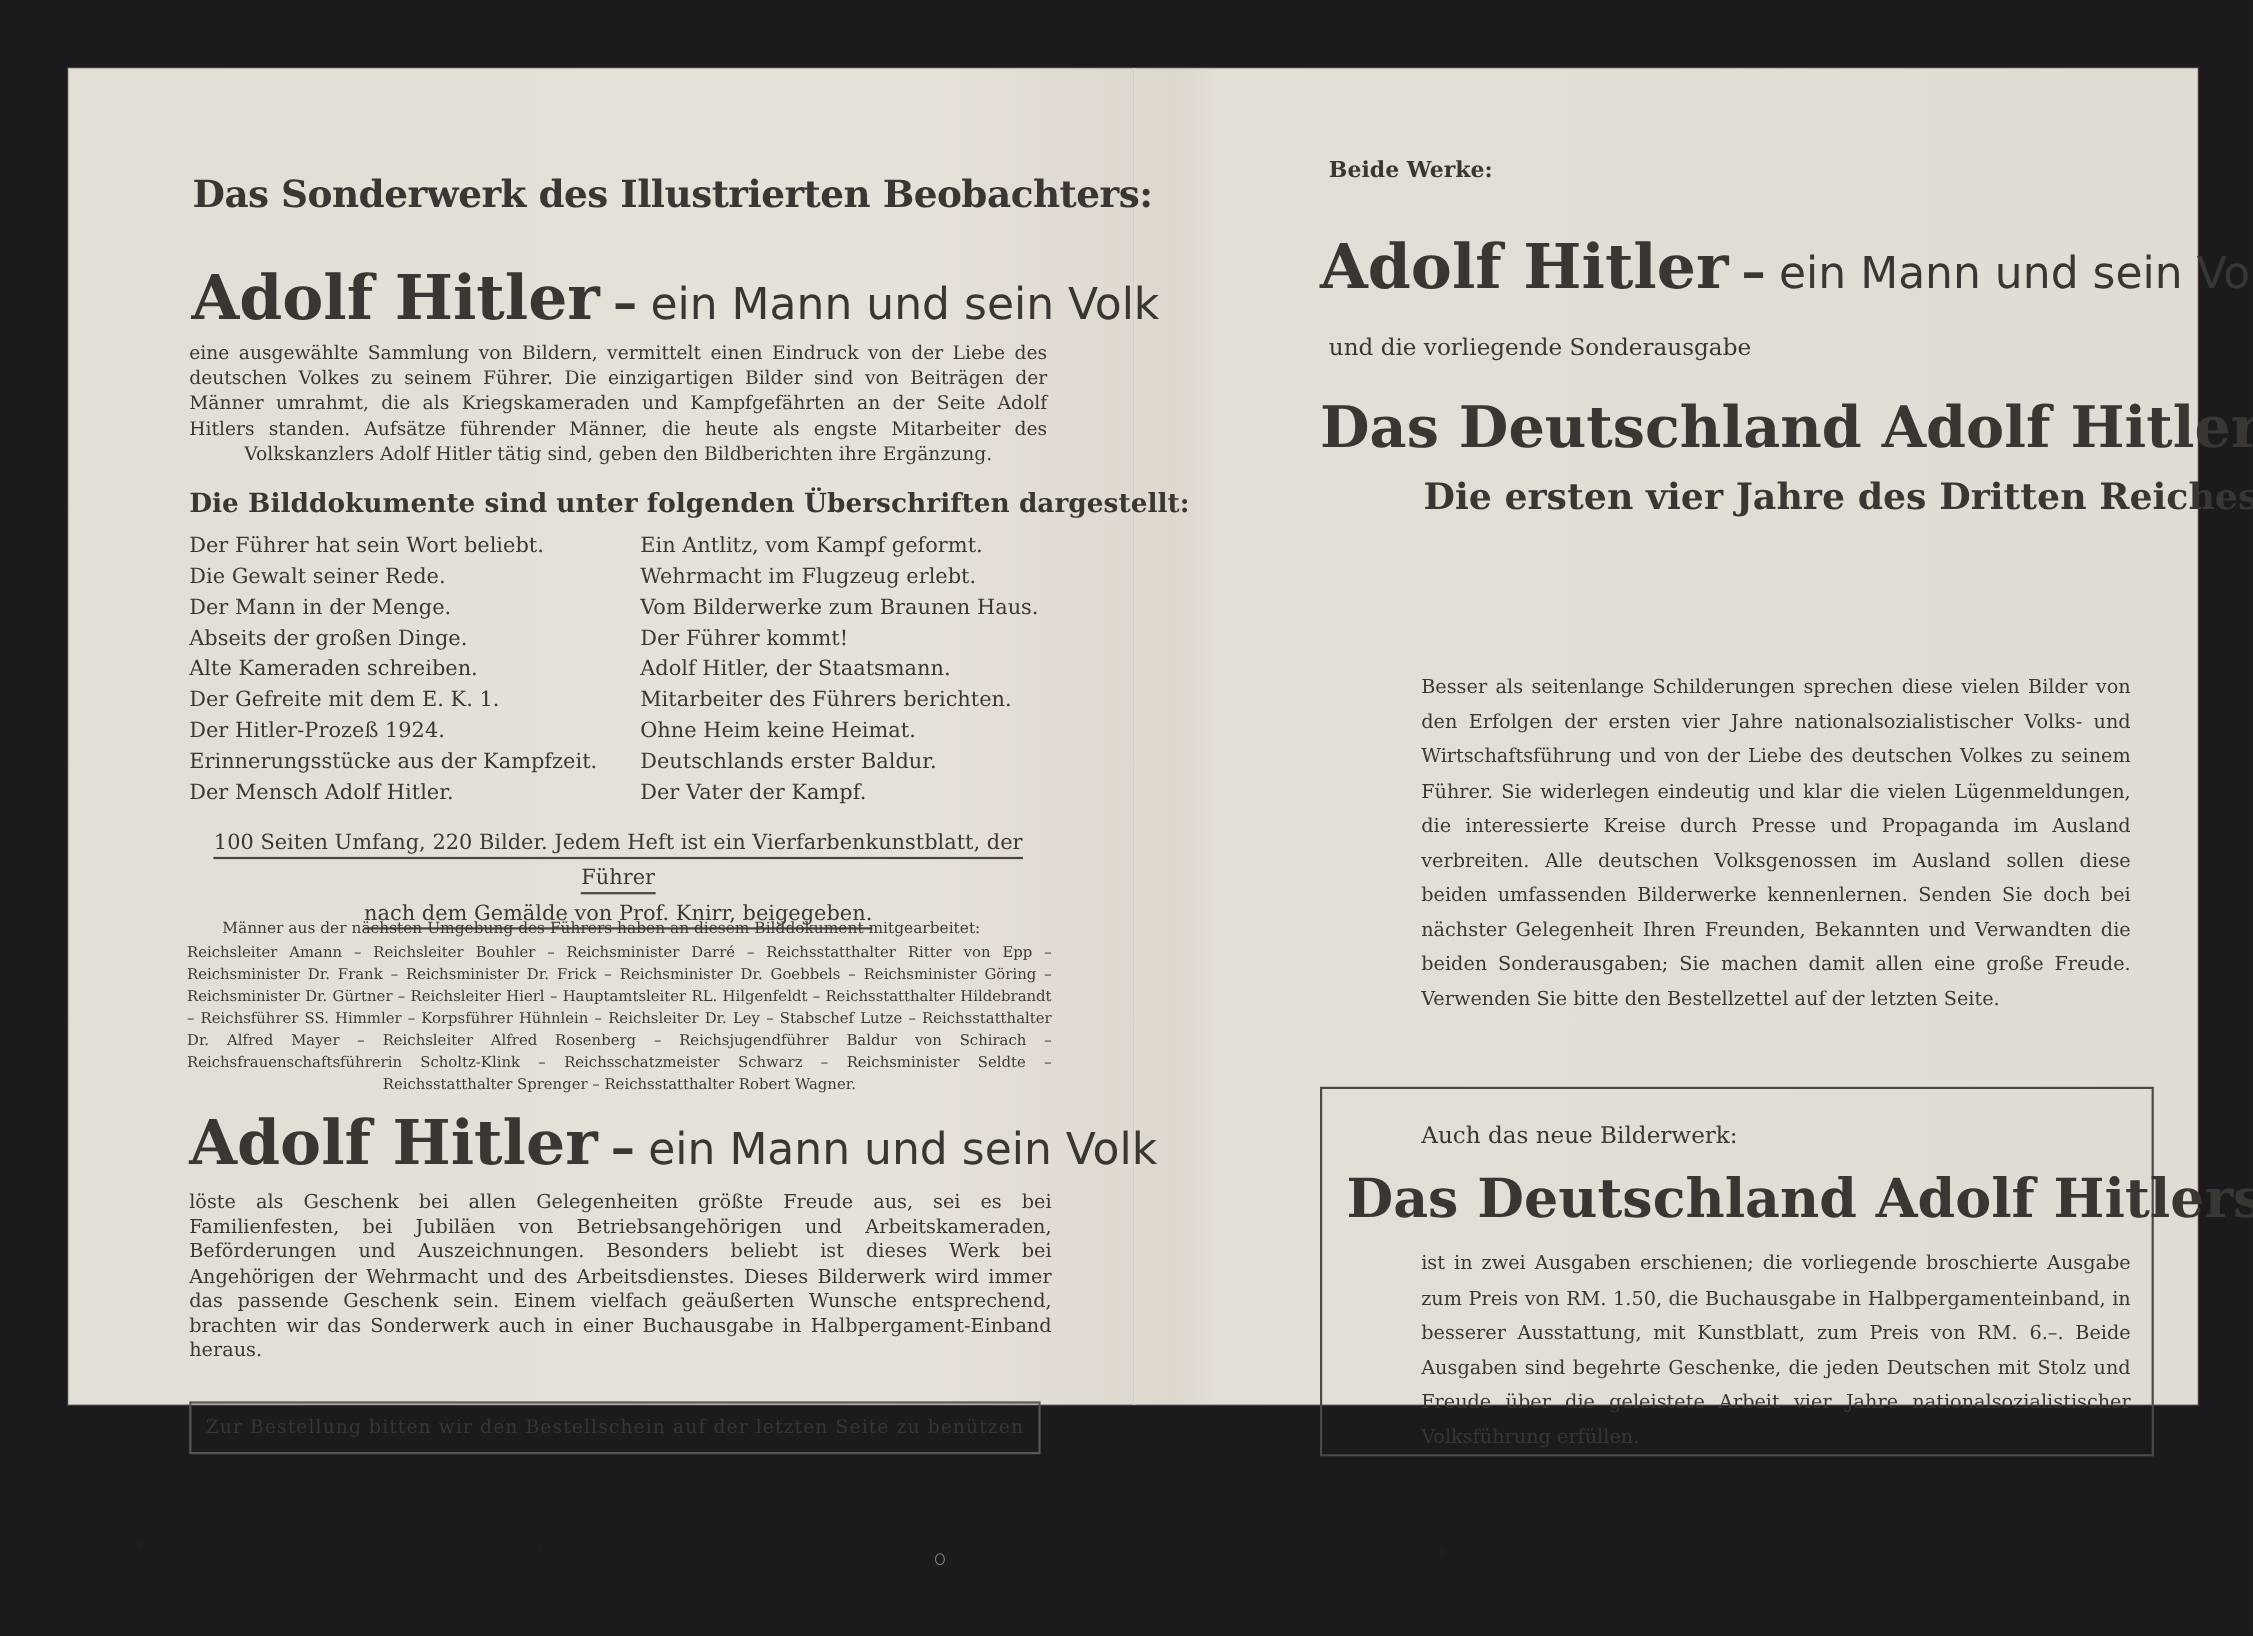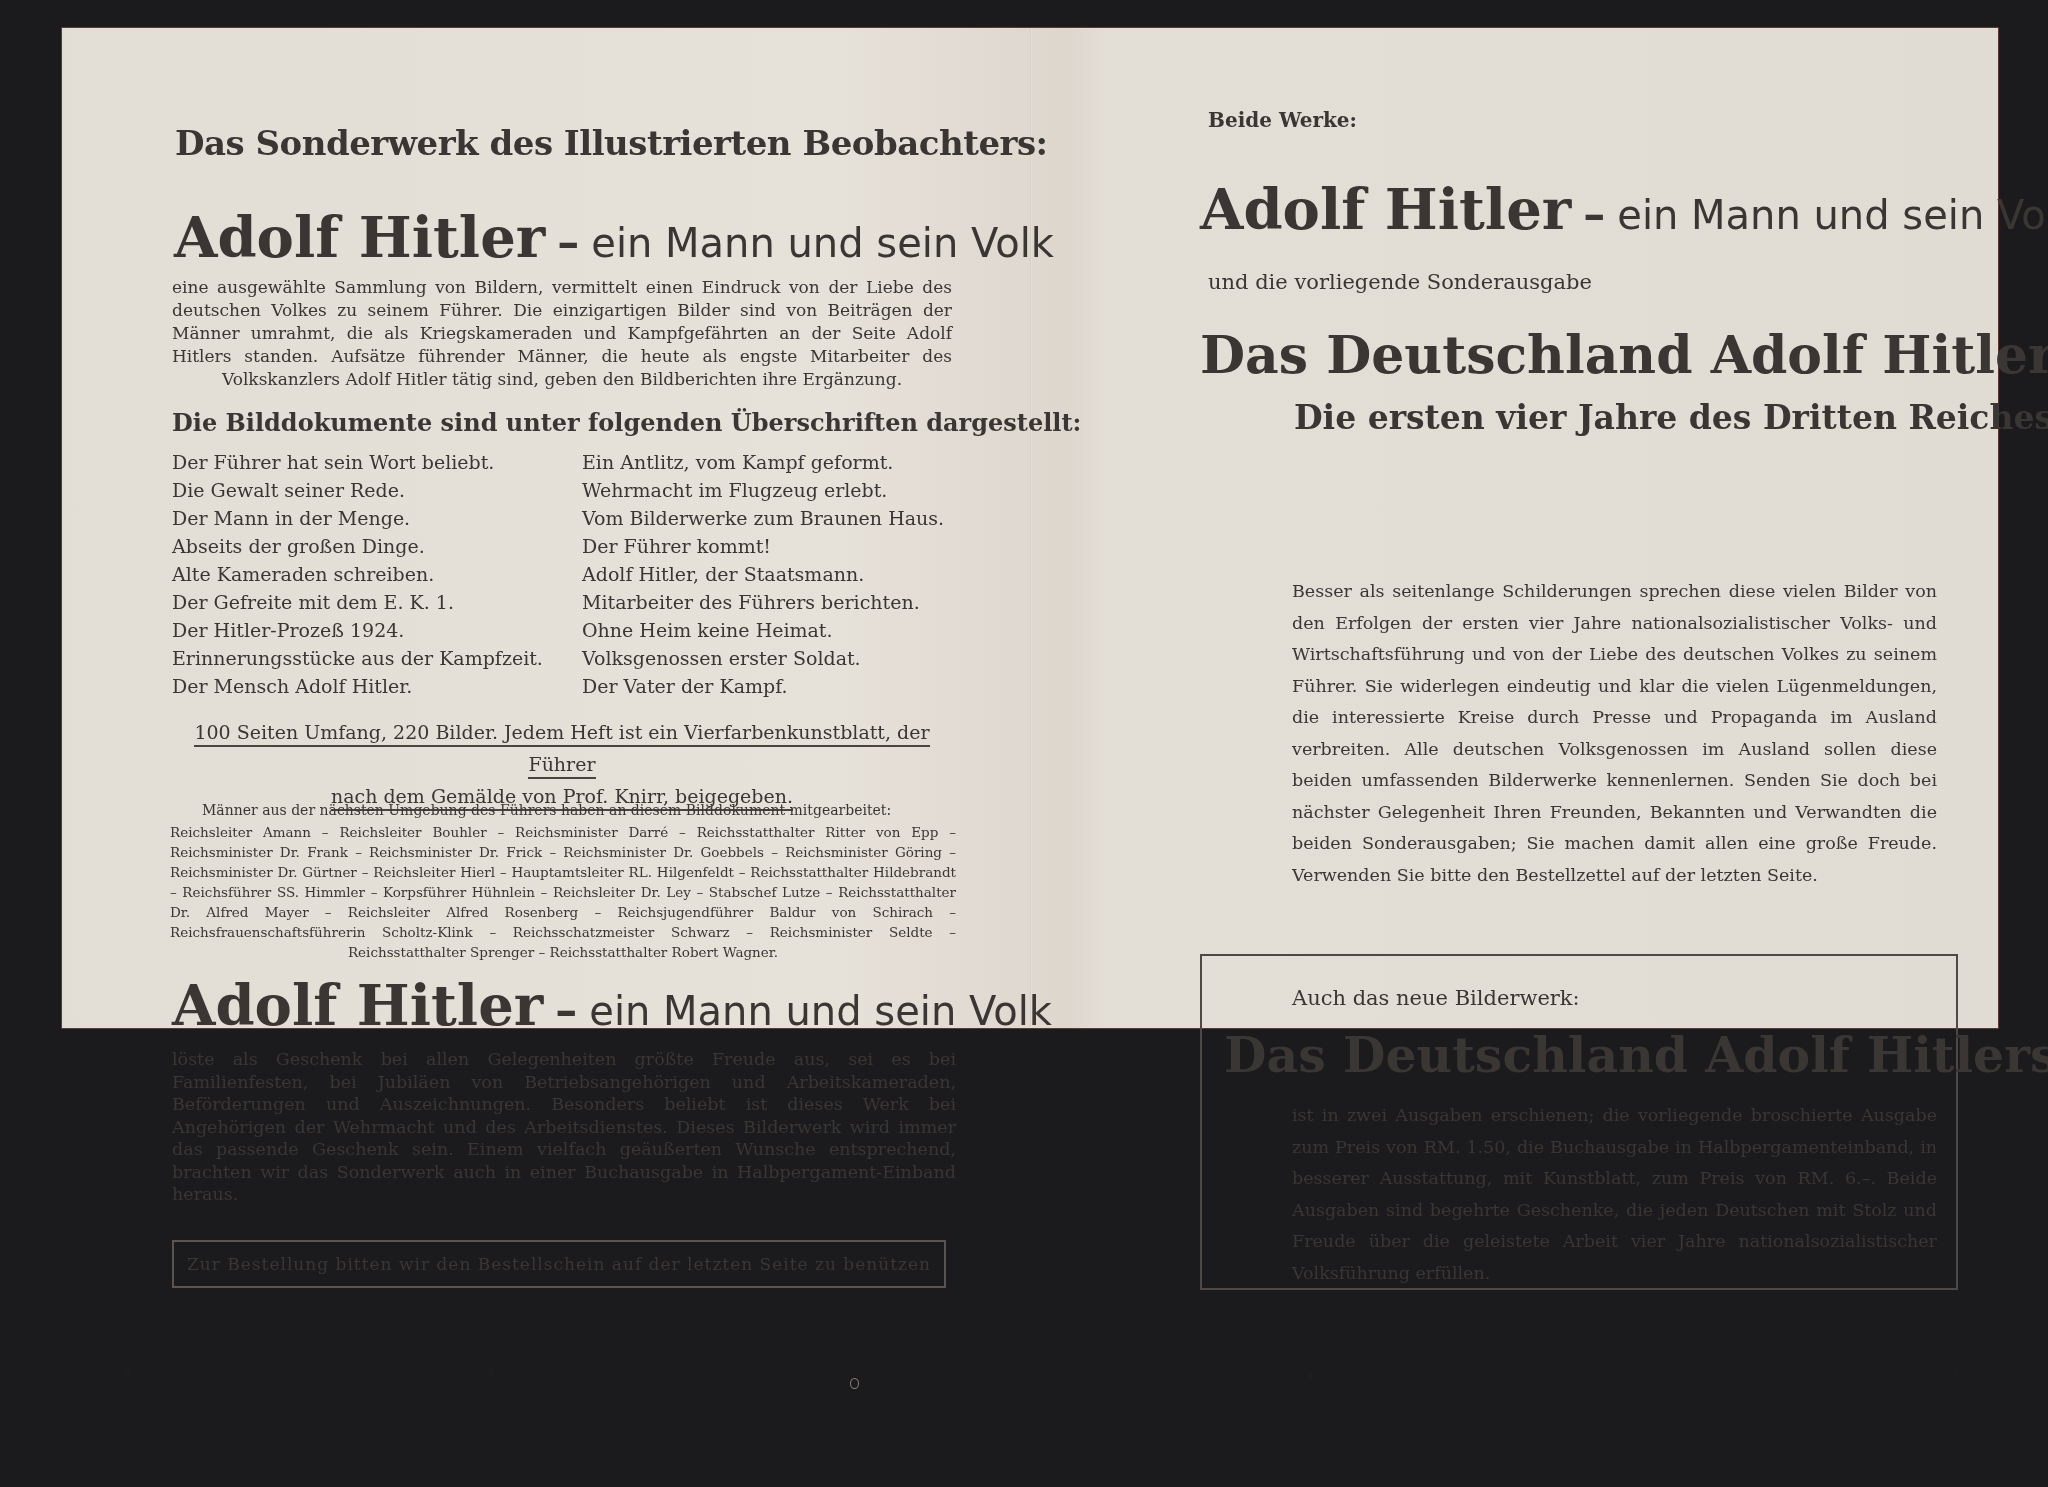--- a/index.html
+++ b/index.html
@@ -3,21 +3,21 @@
 <meta charset="utf-8">
 <style>
   html, body { margin:0; padding:0; }
   body {
     width:2048px; height:1487px; overflow:hidden; position:relative;
     background:#1b1a1d;
     font-family:"DejaVu Serif", serif;
     color:#3a3633;
   }
   .sheet {
-    position:absolute; left:62px; top:28px; width:1936px; height:1000px;
+    position:absolute; left:62px; top:62px; width:1936px; height:1215px;
     background:linear-gradient(90deg,#e2ddd5 0%,#e6e1d9 40%,#ddd7ce 52%,#e3ded6 54%,#e0dbd3 100%);
     box-shadow:0 0 0 1px #5a3a36;
   }
   .fold {
     position:absolute; left:968px; top:0; width:2px; height:100%;
     background:linear-gradient(90deg,#cfc9c0,#eae5dd);
   }
   .page { position:absolute; top:0; height:100%; }
   .page.left { left:0; width:968px; }
   .page.right { left:970px; width:966px; }
@@ -82,21 +82,21 @@
       <div>Vom Bilderwerke zum Braunen Haus.</div>
       <div>Abseits der großen Dinge.</div>
       <div>Der Führer kommt!</div>
       <div>Alte Kameraden schreiben.</div>
       <div>Adolf Hitler, der Staatsmann.</div>
       <div>Der Gefreite mit dem E. K. 1.</div>
       <div>Mitarbeiter des Führers berichten.</div>
       <div>Der Hitler-Prozeß 1924.</div>
       <div>Ohne Heim keine Heimat.</div>
       <div>Erinnerungsstücke aus der Kampfzeit.</div>
-      <div>Volksgenossen erster Soldat.</div>
+      <div>Deutschlands erster Baldur.</div>
       <div>Der Mensch Adolf Hitler.</div>
       <div>Der Vater der Kampf.</div>
     </div>
 
     <div class="abs l-note">
       <span>100 Seiten Umfang, 220 Bilder. Jedem Heft ist ein Vierfarbenkunstblatt, der Führer</span><br>
       <span>nach dem Gemälde von Prof. Knirr, beigegeben.</span>
     </div>
 
     <div class="abs l-contrib-head">Männer aus der nächsten Umgebung des Führers haben an diesem Bilddokument mitgearbeitet:</div>

